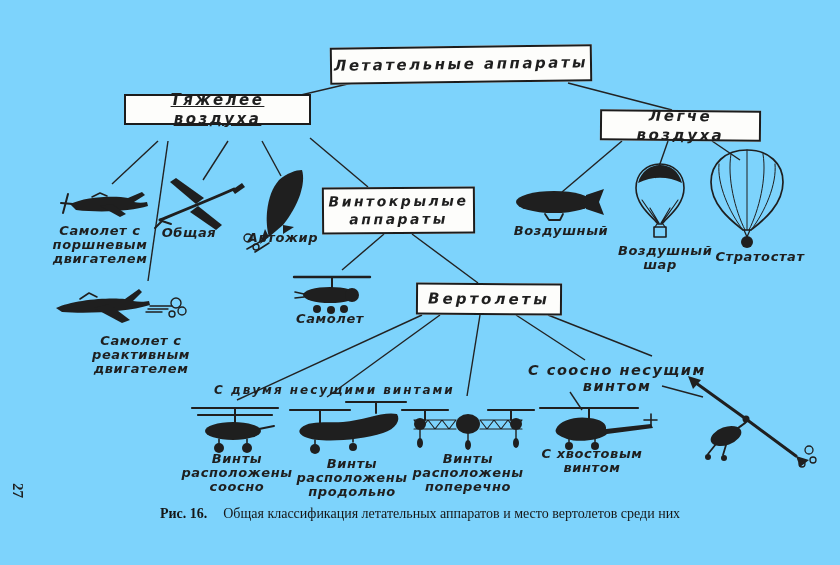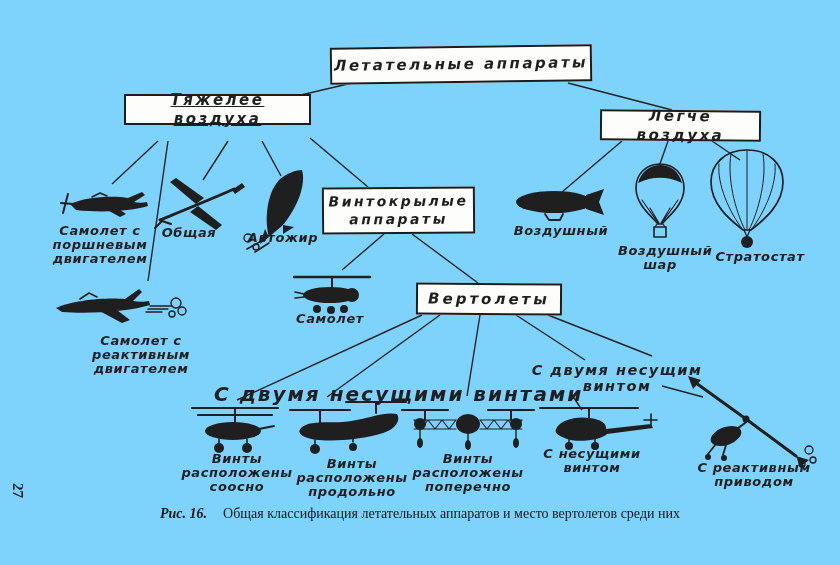--- a/index.html
+++ b/index.html
@@ -18,29 +18,29 @@
   }
   .box-root{left:330px;top:46px;width:262px;height:37px;transform:rotate(-0.8deg);}
   .box-heavier{left:124px;top:94px;width:187px;height:31px;text-decoration:underline;}
   .box-lighter{left:600px;top:110px;width:161px;height:31px;transform:rotate(0.5deg);}
   .box-rotorcraft{left:322px;top:187px;width:153px;height:47px;font-size:14px;transform:rotate(-0.4deg);}
   .box-helicopters{left:416px;top:283px;width:146px;height:32px;letter-spacing:3px;transform:rotate(0.4deg);}
   .lbl{
     position:absolute;font-style:italic;font-weight:bold;font-size:13px;
     letter-spacing:0.6px;line-height:1.08;text-align:center;white-space:pre-line;
   }
-  .lbl-heading{font-size:20px;letter-spacing:2px;white-space:nowrap;text-align:center;}
+  .lbl-heading{font-size:12px;letter-spacing:2px;white-space:nowrap;text-align:center;}
   .lbl-heading2{font-size:14.5px;letter-spacing:1.5px;white-space:pre-line;}
   .fig{position:absolute;}
   .fig path,.fig circle,.fig ellipse,.fig rect{stroke-linecap:round;stroke-linejoin:round;}
   .caption{
     position:absolute;left:0;top:506px;width:840px;text-align:center;
     font-family:"Liberation Serif","DejaVu Serif",serif;font-size:14px;color:#161616;
   }
-  .cap-label{font-weight:bold;margin-right:16px;font-style:italic;}
+  .cap-label{font-weight:bold;margin-right:16px;}
   .pagenum{
     position:absolute;left:10px;top:482px;
     font-family:"Liberation Serif",serif;font-size:15px;font-weight:bold;
     transform:rotate(90deg);
   }
 </style>
 </head>
 <body>
 
 <div class="page">
@@ -209,35 +209,33 @@
   <div class="lbl" style="left:80px;top:334px;width:122px">Самолет с
 реактивным
 двигателем</div>
   <div class="lbl" style="left:282px;top:312px;width:96px">Самолет</div>
   <div class="lbl" style="left:510px;top:224px;width:102px">Воздушный</div>
   <div class="lbl" style="left:618px;top:244px;width:84px">Воздушный
 шар</div>
   <div class="lbl" style="left:710px;top:250px;width:100px">Стратостат</div>
 
   <div class="lbl lbl-heading" style="left:214px;top:384px">С двумя несущими винтами</div>
-  <div class="lbl lbl-heading2" style="left:526px;top:363px;width:182px">С двумя несущим
+  <div class="lbl lbl-heading2" style="left:526px;top:363px;width:182px">С соосно несущим
 винтом</div>
 
   <div class="lbl" style="left:177px;top:452px;width:120px">Винты
 расположены
 соосно</div>
   <div class="lbl" style="left:294px;top:457px;width:116px">Винты
 расположены
 продольно</div>
   <div class="lbl" style="left:410px;top:452px;width:116px">Винты
 расположены
 поперечно</div>
-  <div class="lbl" style="left:534px;top:447px;width:116px">С несущими
+  <div class="lbl" style="left:534px;top:447px;width:116px">С хвостовым
 винтом</div>
-  <div class="lbl" style="left:690px;top:461px;width:128px">С реактивным
-приводом</div>
 
   <div class="caption">
     <span class="cap-label">Рис. 16.</span><span class="cap-text">Общая классификация летательных аппаратов и место вертолетов среди них</span>
   </div>
   <span class="pagenum">27</span>
 
 </div>
 
 </body></html>

